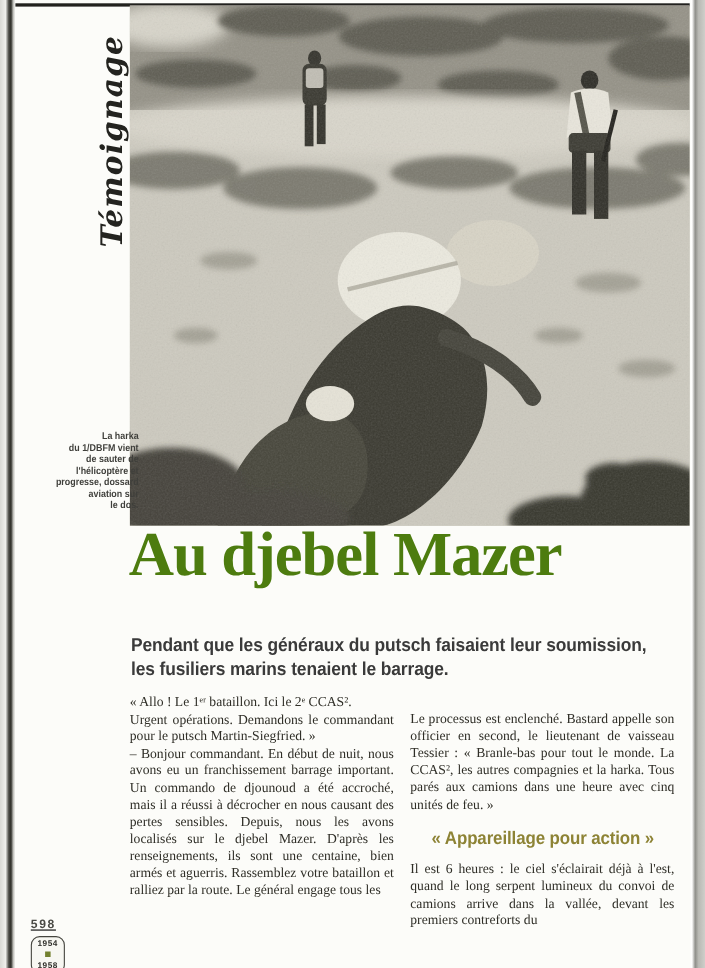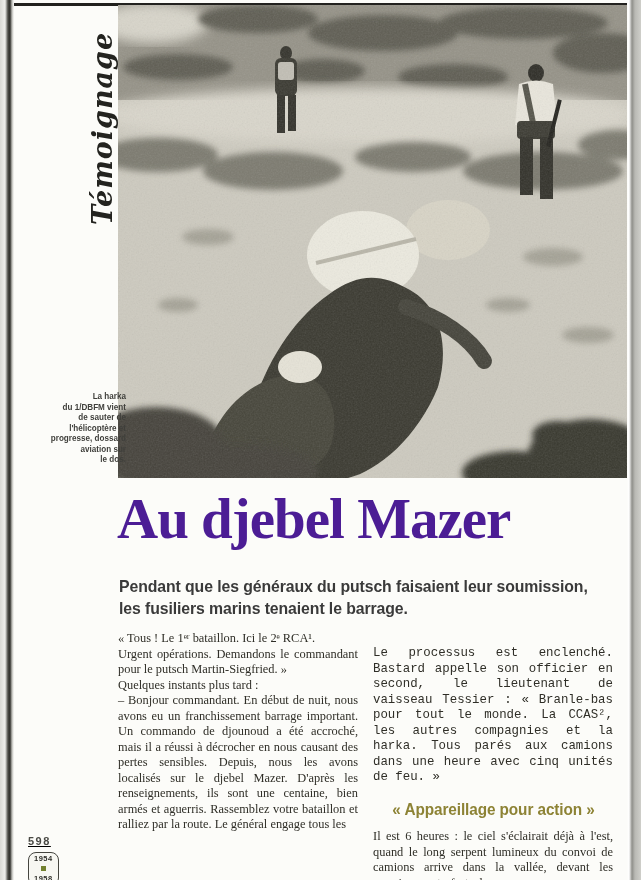--- a/index.html
+++ b/index.html
@@ -39,44 +39,44 @@
   
   .photo-caption{
     position:absolute;left:22px;top:391px;width:104px;
     transform:scaleX(0.9);transform-origin:right top;
     font-family:"Liberation Sans", sans-serif;
     font-weight:bold;font-size:9px;line-height:10.5px;
     color:#3f3f3b;text-align:right;white-space:pre-line;
   }
   
   .headline{
-    position:absolute;left:117px;top:489px;width:512px;
+    position:absolute;left:117px;top:475px;width:512px;
     font-family:"Liberation Serif", serif;
     font-weight:bold;font-size:57px;line-height:60px;
-    letter-spacing:-1px;color:#4c1d95;
+    letter-spacing:-1px;color:#4d7c0f;
   }
   
   .standfirst{
     position:absolute;left:119px;top:576px;width:518px;
     transform:scaleX(0.93);transform-origin:left top;
     font-family:"Liberation Sans", sans-serif;
     font-weight:bold;font-size:17px;line-height:21.5px;
     letter-spacing:-0.1px;color:#3a3a3a;
   }
   
   .body-columns{
     position:absolute;left:118px;top:631px;width:496px;
     display:flex;gap:15px;
     font-size:12.4px;line-height:15.5px;color:#2f2e27;
     text-align:justify;
   }
   .col{width:240px;hyphens:auto;}
   .col p{margin:0;}
   .indent-first{text-indent:8px;}
-  .col-right p.spaced{margin-top:15px;font-family:Liberation Mono, monospace;}
+  .col-right p.spaced{margin-top:15px;}
   .pull-quote{
     margin:16px 0 12px 0;
     width:108%;transform:scaleX(0.93);transform-origin:left center;
     text-align:center;
     font-family:"Liberation Sans", sans-serif;
     font-weight:bold;font-size:16.5px;
     color:#8d8335;letter-spacing:-0.1px;
   }
   
   .footer{position:absolute;left:28px;top:835px;width:104px;text-align:left;text-decoration:underline;}
@@ -199,23 +199,22 @@
 progresse, dossard
 aviation sur
 le dos.</div>
 
   <h1 class="headline" style="margin:0;">Au djebel Mazer</h1>
 
   <div class="standfirst">Pendant que les généraux du putsch faisaient leur soumission, les fusiliers marins tenaient le barrage.</div>
 
   <div class="body-columns">
     <div class="col col-left">
-      <p>« Tous ! Le 1ᵉʳ bataillon. Ici le 2ᵉ RCA¹.</p>
+      <p>« Allo ! Le 1ᵉʳ bataillon. Ici le 2ᵉ CCAS².</p>
       <p>Urgent opérations. Demandons le commandant pour le putsch Martin-Siegfried. »</p>
-      <p>Quelques instants plus tard :</p>
       <p>– Bonjour commandant. En début de nuit, nous avons eu un franchissement barrage important. Un commando de djounoud a été accroché, mais il a réussi à décrocher en nous causant des pertes sensibles. Depuis, nous les avons localisés sur le djebel Mazer. D'après les renseignements, ils sont une centaine, bien armés et aguerris. Rassemblez votre bataillon et ralliez par la route. Le général engage tous les</p>
     </div>
     <div class="col col-right">
       <p class="spaced">Le processus est enclenché. Bastard appelle son officier en second, le lieutenant de vaisseau Tessier : « Branle-bas pour tout le monde. La CCAS², les autres compagnies et la harka. Tous parés aux camions dans une heure avec cinq unités de feu. »</p>
       <div class="pull-quote">« Appareillage pour action »</div>
       <p>Il est 6 heures : le ciel s'éclairait déjà à l'est, quand le long serpent lumineux du convoi de camions arrive dans la vallée, devant les premiers contreforts du</p>
     </div>
   </div>
 
   <div class="footer">

